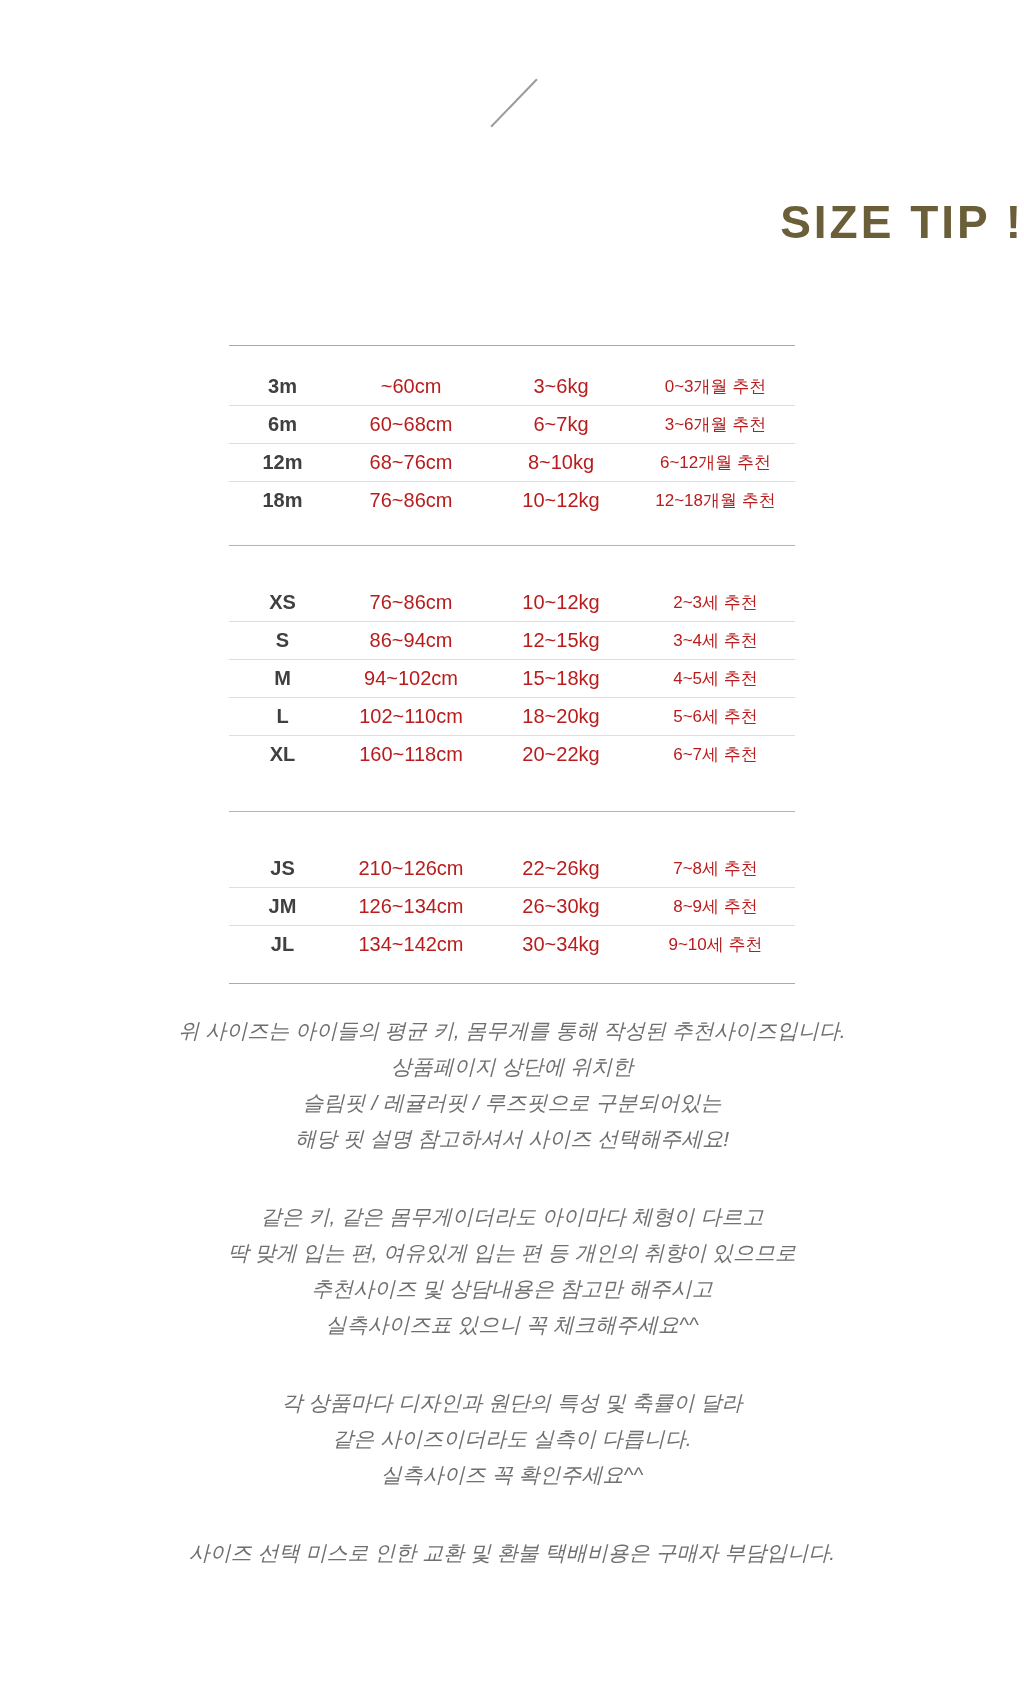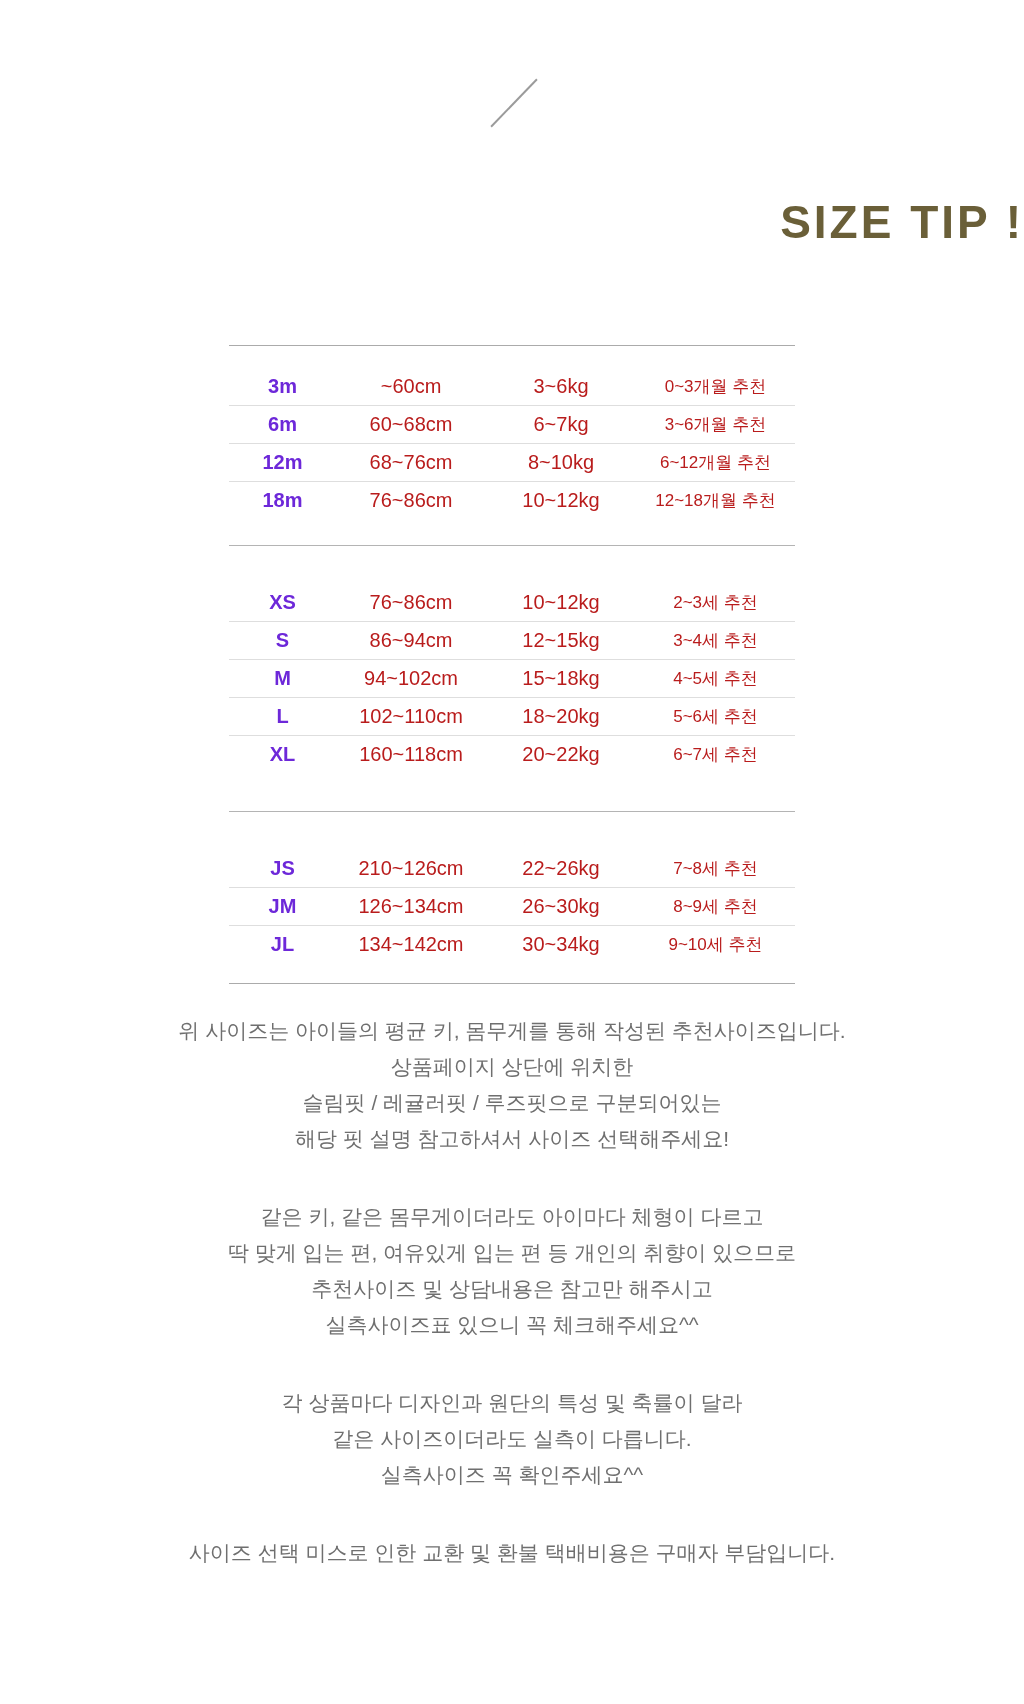--- a/index.html
+++ b/index.html
@@ -31,30 +31,30 @@
   .tgroup{padding:22px 0 26px;}
   .tgroup ~ .tgroup{border-top:1px solid #b4b4b4;padding:38px 0;}
   .tgroup:last-child{padding-bottom:20px;}
   .trow{
     display:grid;
     grid-template-columns:107px 150px 150px 159px;
     height:37px;align-items:center;text-align:center;
   }
   .trow:not(:last-child){border-bottom:1px solid #dedede;}
   .tcell{font-size:20px;color:#b91c1c;white-space:nowrap;}
-  .c-size{font-weight:bold;color:#6d28d9;}
+  .c-size{font-weight:bold;color:#404040;}
   .c-age{font-size:17px;}
   
   .notes{
     position:absolute;top:1013px;left:0;width:100%;
     text-align:center;color:#6f6f6f;font-size:21px;
   }
   .note-para{margin:0 0 42px 0;}
   .note-para:last-child{margin-bottom:0;margin-top:10px;}
-  .note-line{line-height:36px;white-space:nowrap;}
+  .note-line{line-height:36px;white-space:nowrap;font-style:italic;}
 </style>
 </head>
 <body>
 
 <div class="slash"></div>
 
 <h1 class="title">SIZE TIP !</h1>
 
 <div class="size-table">
     <div class="tgroup">

